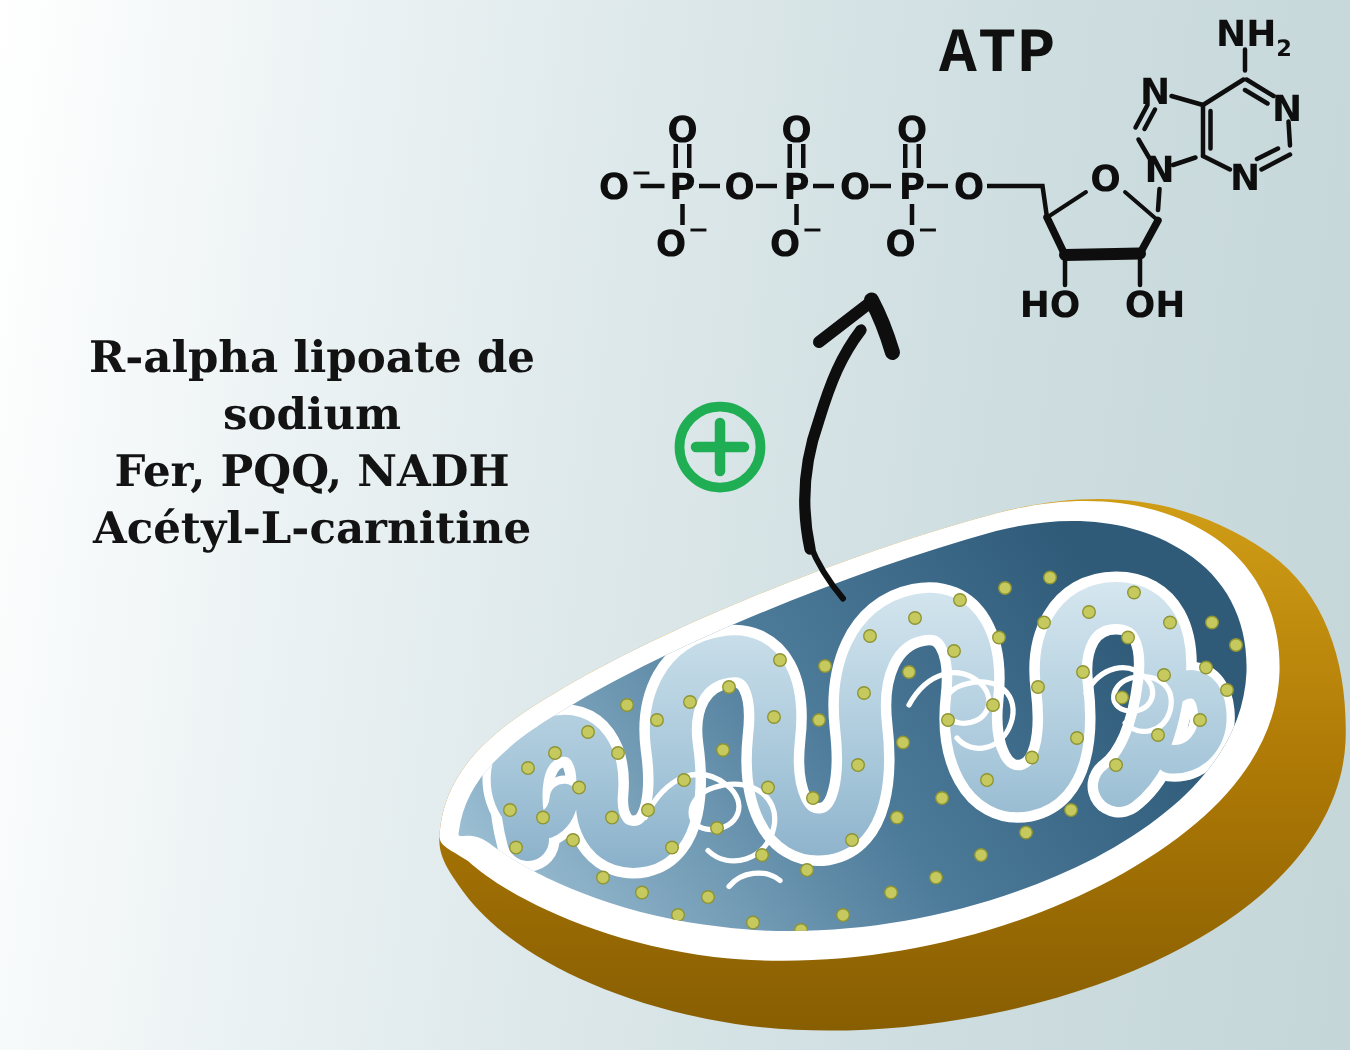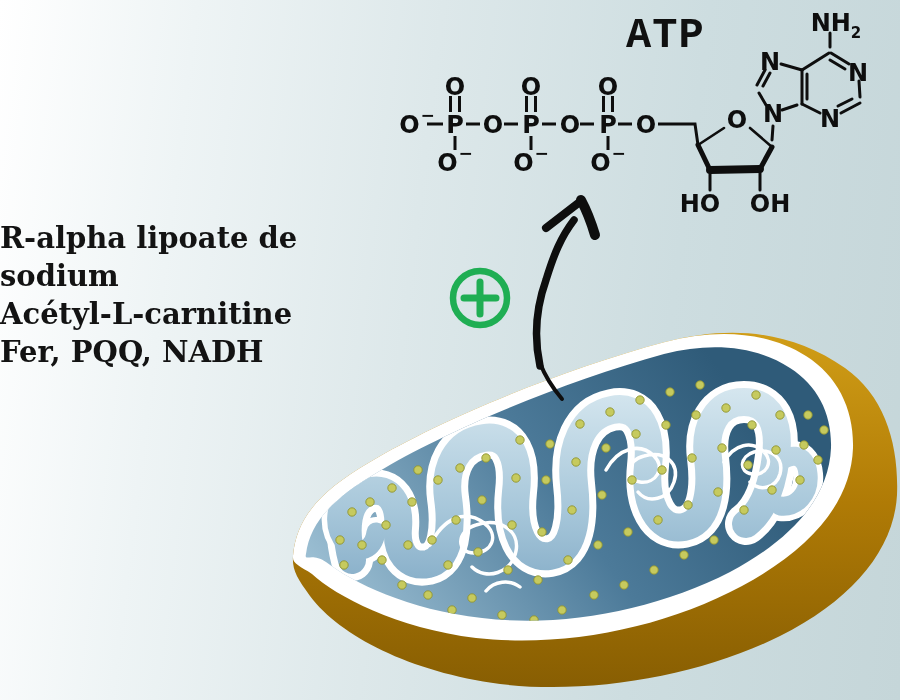--- a/index.html
+++ b/index.html
@@ -7,21 +7,21 @@
     width:900px;height:700px;overflow:hidden;position:relative;
     background:linear-gradient(97deg,#ffffff 0%,#eef4f5 20%,#dde8ea 45%,#cddde0 72%,#c5d6d9 100%);
     font-family:"DejaVu Serif","Liberation Serif",serif;
   }
   .atp-title{
     position:absolute;left:626px;top:12px;
     font-size:42px;font-weight:bold;color:#101010;letter-spacing:1px;font-family:Liberation Mono, monospace;
   }
   .supplements{
     position:absolute;left:0;top:219px;width:416px;
-    text-align:left;color:#131313;font-weight:bold;
+    text-align:center;color:#131313;font-weight:bold;
     font-size:29px;line-height:38px;
   }
   #scene{position:absolute;left:0;top:0;}
   .atom{
     font-family:"DejaVu Sans","Liberation Sans",sans-serif;
     font-weight:bold;font-size:24px;fill:#0e0e0e;text-anchor:middle;
   }
   .sup{font-size:17px;font-weight:bold;}
   .sub{font-size:15px;font-weight:bold;}
 </style>
@@ -242,15 +242,15 @@
         <text x="700" y="211.5" class="atom">HO</text>
         <text x="770" y="211.5" class="atom">OH</text>
       </g>
   </g>
 </svg>
 
 <div class="atp-title">ATP</div>
 
 <div class="supplements">
   <div>R-alpha lipoate de sodium</div>
+  <div>Fer, PQQ, NADH</div>
   <div>Acétyl-L-carnitine</div>
-  <div>Fer, PQQ, NADH</div>
 </div>
 
 </body></html>

